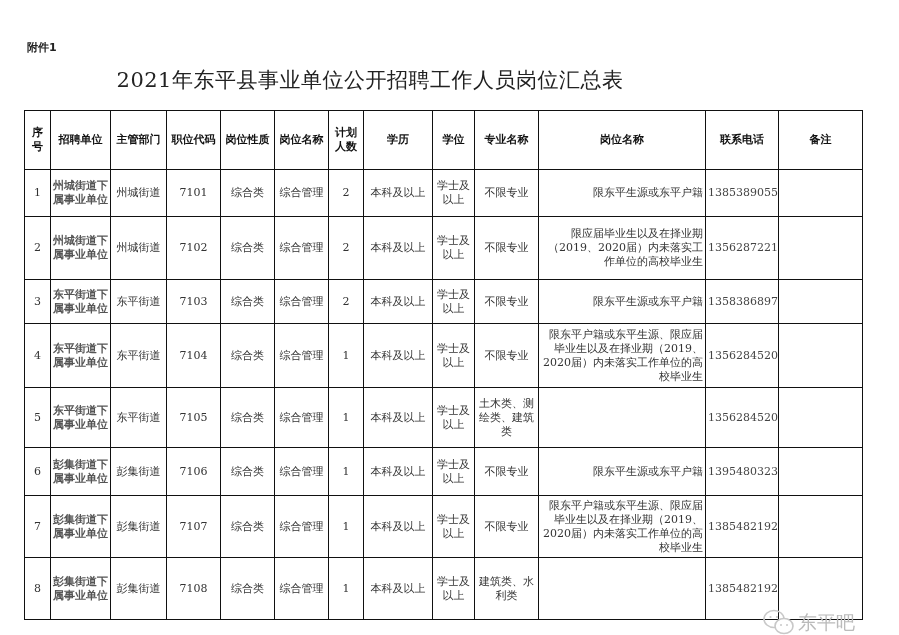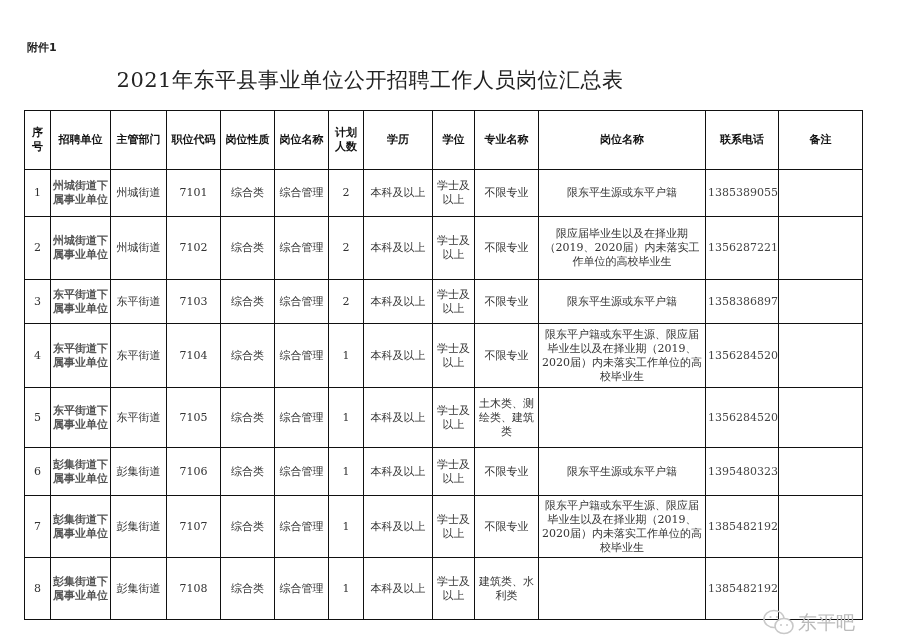--- a/index.html
+++ b/index.html
@@ -22,21 +22,21 @@
   }
   table.grid th, table.grid td {
     border: 1.5px solid #111; padding: 0 2px; font-size: 11px; line-height: 14px;
     vertical-align: middle; overflow: hidden;
   }
   table.grid th {
     font-family: "DejaVu Sans", "Liberation Sans", sans-serif; font-weight: bold; color: #111;
     text-align: center; height: 36px;
   }
   td.c { text-align: center; }
-  td.l { text-align: center; }
+  td.l { text-align: right; }
   td.unit { color: #555; text-align: left; padding-left: 3px; font-weight: bold; }
   td.phone { font-size: 10.5px; text-align: center; color: #444; }
   .watermark {
     position: absolute; left: 762px; top: 608px; display: flex; align-items: center; 
     color: #bbb; font-size: 19px; font-family: "DejaVu Sans", "Liberation Sans", sans-serif;
   }
   .watermark svg { display: block; }
 </style>
 </head>
 <body>

